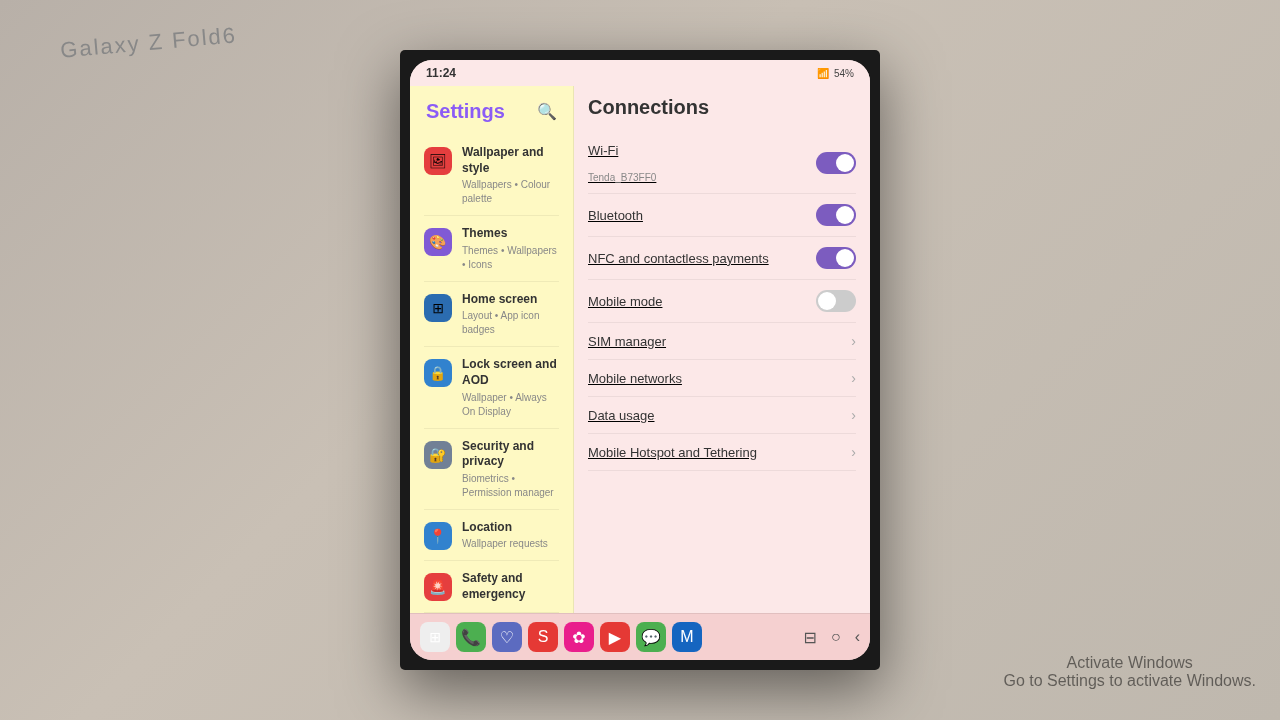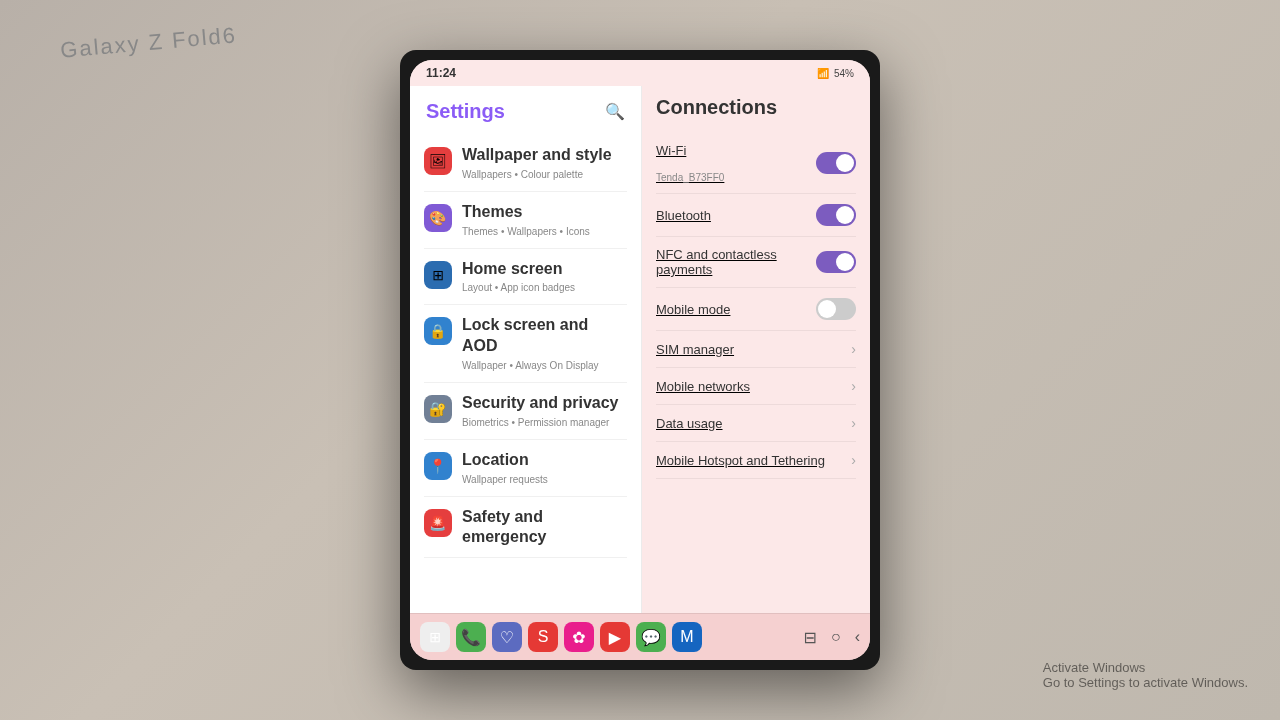--- a/index.html
+++ b/index.html
@@ -33,35 +33,35 @@
       font-weight: 300;
       letter-spacing: 2px;
       transform: rotate(-5deg);
       z-index: 1;
     }
 
     
     .activate-windows {
       position: absolute;
       bottom: 30px;
-      right: 32px;
+      right: 24px;
       color: rgba(0,0,0,0.5);
-      font-size: 13px;
+      font-size: 16px;
       z-index: 10;
-      text-align: left;
+      text-align: center;
     }
 
     
     .phone-frame {
       position: relative;
       z-index: 5;
       width: 480px;
       height: 620px;
       background: #1a1a1a;
-      border-radius: 16px;
+      border-radius: 5px;
       padding: 10px;
       box-shadow: 0 20px 60px rgba(0,0,0,0.5);
     }
 
     .phone-screen {
       width: 100%;
       height: 100%;
       border-radius: 22px;
       background: #fce8e8;
       overflow: hidden;
@@ -95,22 +95,22 @@
 
     
     .main-content {
       display: flex;
       flex: 1;
       overflow: hidden;
     }
 
     
     .left-panel {
-      width: 232px;
-      background: #ffffff;
+      width: 164px;
+      background: #fef9c3;
       border-right: 1px solid rgba(0,0,0,0.08);
       overflow-y: auto;
       padding: 10px 0;
     }
 
     .settings-header {
       display: flex;
       justify-content: space-between;
       align-items: center;
       padding: 4px 16px 12px;
@@ -163,21 +163,21 @@
     .menu-icon.purple { background: #805ad5; }
     .menu-icon.blue-dark { background: #2b6cb0; }
     .menu-icon.blue { background: #3182ce; }
     .menu-icon.gray { background: #718096; }
 
     .menu-text {
       flex: 1;
     }
 
     .menu-label {
-      font-size: 16px;
+      font-size: 12px;
       font-weight: 600;
       color: #333;
       line-height: 1.3;
     }
 
     .menu-sublabel {
       font-size: 10px;
       color: #888;
       line-height: 1.4;
       margin-top: 2px;

